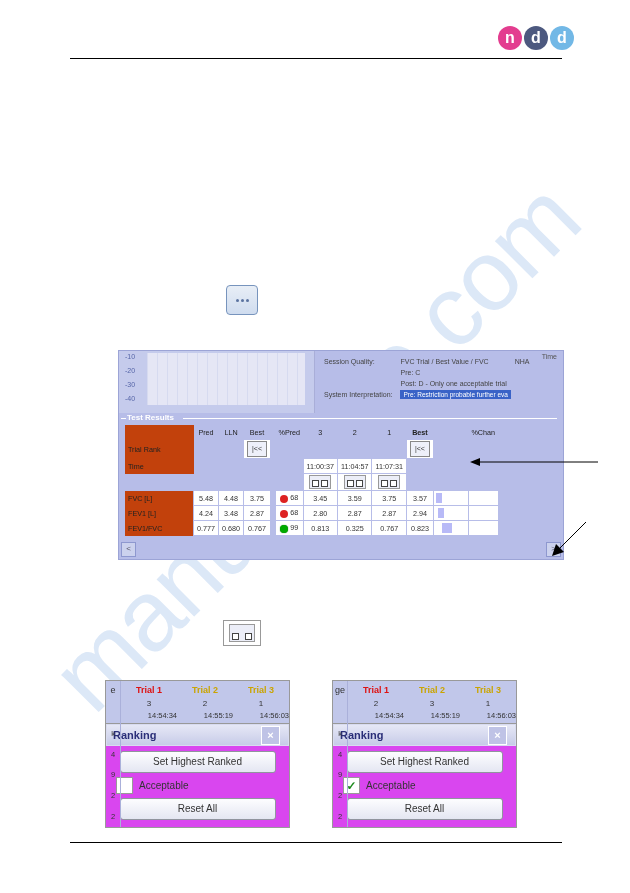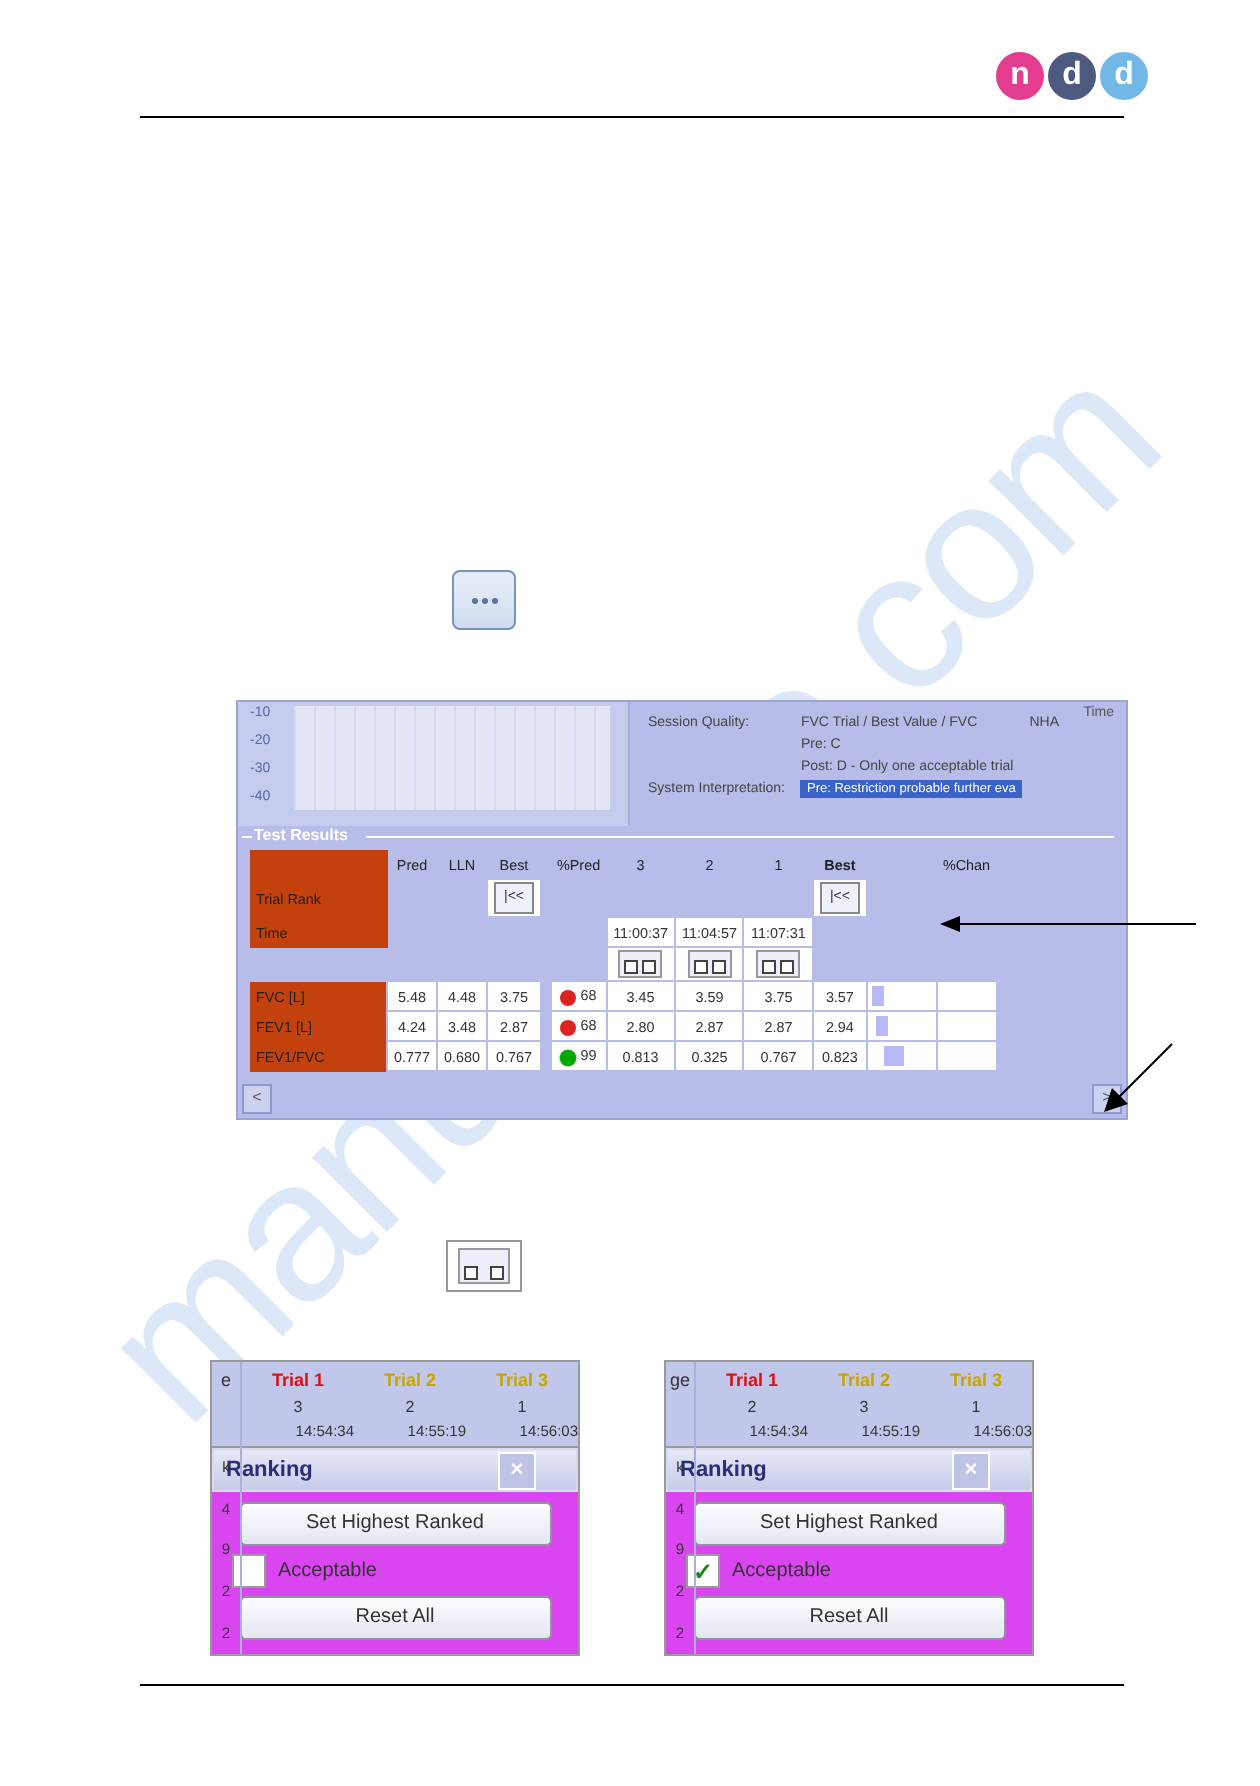--- a/index.html
+++ b/index.html
@@ -169,21 +169,21 @@
   }
   .rp-header .col { flex:1; text-align:center; display:flex;flex-direction:column;justify-content:center; line-height:9px;padding-top:1px; }
   .rp-header .colL { width:14px; background:#c1c7ea; border-right:1px solid #aab0da; display:flex;align-items:center;justify-content:center;color:#333; }
   .rp-hrow2 { display:flex;height:12px;font-size:8px; }
   .rp-hrow2 .cL{width:14px;border-right:1px solid #aab0da;} .rp-hrow2 .c{flex:1;text-align:center;}
   .rp-hrow3 { display:flex;height:12px;font-size:7.5px;border-bottom:1px solid #999; }
   .rp-hrow3 .cL{width:14px;border-right:1px solid #aab0da;} .rp-hrow3 .c{flex:1;text-align:right;}
   .rp-title {
     display:flex;align-items:center;height:20px;
     background:linear-gradient(#e6e8f6,#c7cbe8);
-    padding:0 20px 0 6px;font-size:11px;color:#2a2e78;font-weight:bold;
+    padding:0 8px 0 6px;font-size:11px;color:#2a2e78;font-weight:bold;
     border:1px solid #d8dbf0; position:relative;
   }
   .rp-close {
     width:17px;height:17px;border:1px solid #fff;background:#bfc3e6;margin-left:auto;
     display:flex;align-items:center;justify-content:center;color:#fff;font-size:11px;
   }
   .rp-body-inner { background:#d946ef; padding:2px 4px 4px 4px; }
   .rp-leftcol { position:absolute;left:0;top:42px;bottom:0;width:14px;border-right:1px solid #aab0da; display:flex;flex-direction:column;justify-content:space-around;align-items:center;font-size:7.5px;color:#333; }
   .rp-btn {
     display:block;width:154px;height:20px;margin:3px auto;

